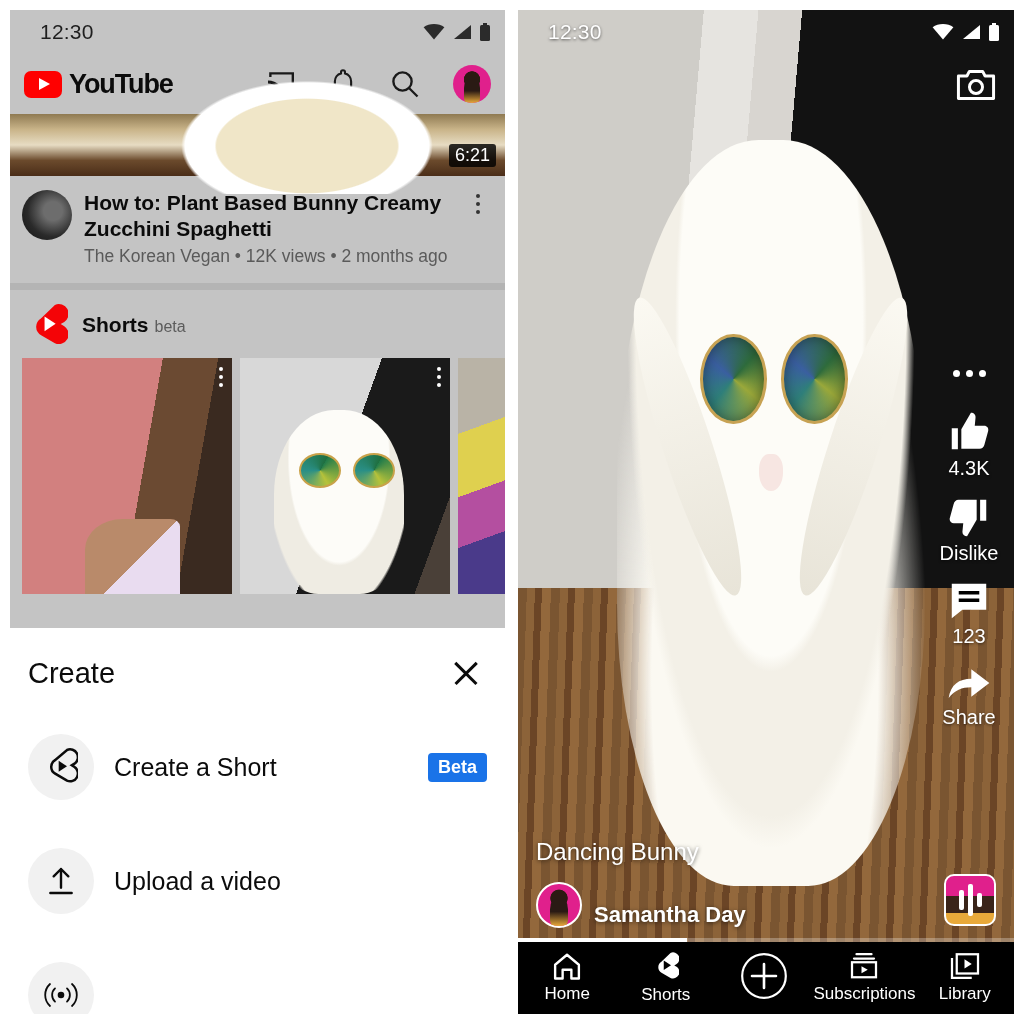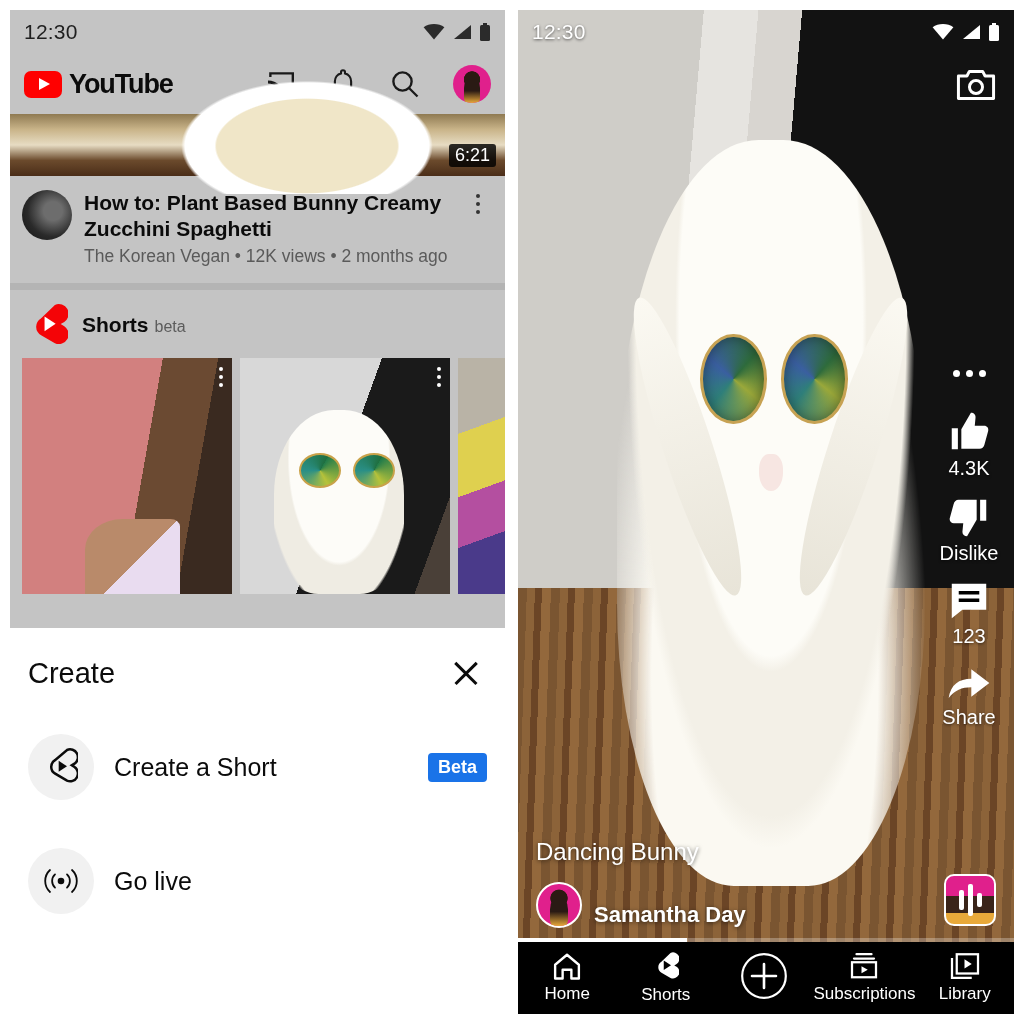--- a/index.html
+++ b/index.html
@@ -15,21 +15,21 @@
   .phone-left {
     position: absolute; left: 10px; top: 10px;
     width: 495px; height: 1004px;
     background: #c4c4c4; overflow: hidden;
   }
   .statusbar {
     height: 44px; display: flex; align-items: center;
     justify-content: space-between; padding: 0 14px;
     font-size: 21px; color: #1f1f1f; letter-spacing: .2px;
   }
-  .statusbar .clock { font-size: 21px; }
+  .statusbar .clock { font-size: 21px; margin-left: 16px; }
   .sb-icons { display: flex; align-items: center; gap: 7px; }
   .ytbar {
     height: 60px; display: flex; align-items: center;
     padding: 0 14px; gap: 0;
   }
   .yt-logo { display: flex; align-items: center; gap: 7px; }
   .yt-play {
     width: 38px; height: 27px; background: #ff0000; border-radius: 7px;
     display: flex; align-items: center; justify-content: center;
   }
@@ -324,29 +324,36 @@
         <div class="si-circle">
           <svg width="34" height="40" viewBox="0 0 20 24">
               <path d="M13.6 1.8a4.7 4.7 0 014.5 8.2l-1.6 1 1.6 1a4.7 4.7 0 01-4.5 8.2L6.5 16a4.7 4.7 0 01-.1-8.1z" fill="none" stroke="#0b0b0b" stroke-width="1.5"></path>
               <path d="M8.6 8.3 13.6 11.6 8.6 14.9z" fill="#0b0b0b"></path>
             </svg>
         </div>
         <div class="si-label">Create a Short</div>
         <div class="badge-beta">Beta</div>
       </div>
 
+      <div class="sheet-item">
+        <div class="si-circle">
+          <svg width="32" height="32" viewBox="0 0 24 24">
+              <path d="M12 3v14M6.5 8.5 12 3l5.5 5.5M4 21h16" fill="none" stroke="#0b0b0b" stroke-width="1.8" stroke-linecap="round" stroke-linejoin="round"></path>
+            </svg>
+        </div>
+        <div class="si-label">Upload a video</div>
+      </div>
 
       <div class="sheet-item">
         <div class="si-circle">
           <svg width="34" height="26" viewBox="0 0 34 26">
               <circle cx="17" cy="13" r="3.3" fill="#0b0b0b"></circle>
               <path d="M23 6.4a9 9 0 010 13.2M11 6.4a9 9 0 000 13.2M28 2a15 15 0 010 22M6 2a15 15 0 000 22" fill="none" stroke="#0b0b0b" stroke-width="1.8" stroke-linecap="round"></path>
             </svg>
         </div>
-        <div class="si-label">Go live</div>
       </div>
     </div>
   </div>
 
   <div class="phone-right">
 
     <div class="shorts-video">
       <div class="bg-wall"></div>
       <div class="bg-wood"></div>
       <div class="bunny">

